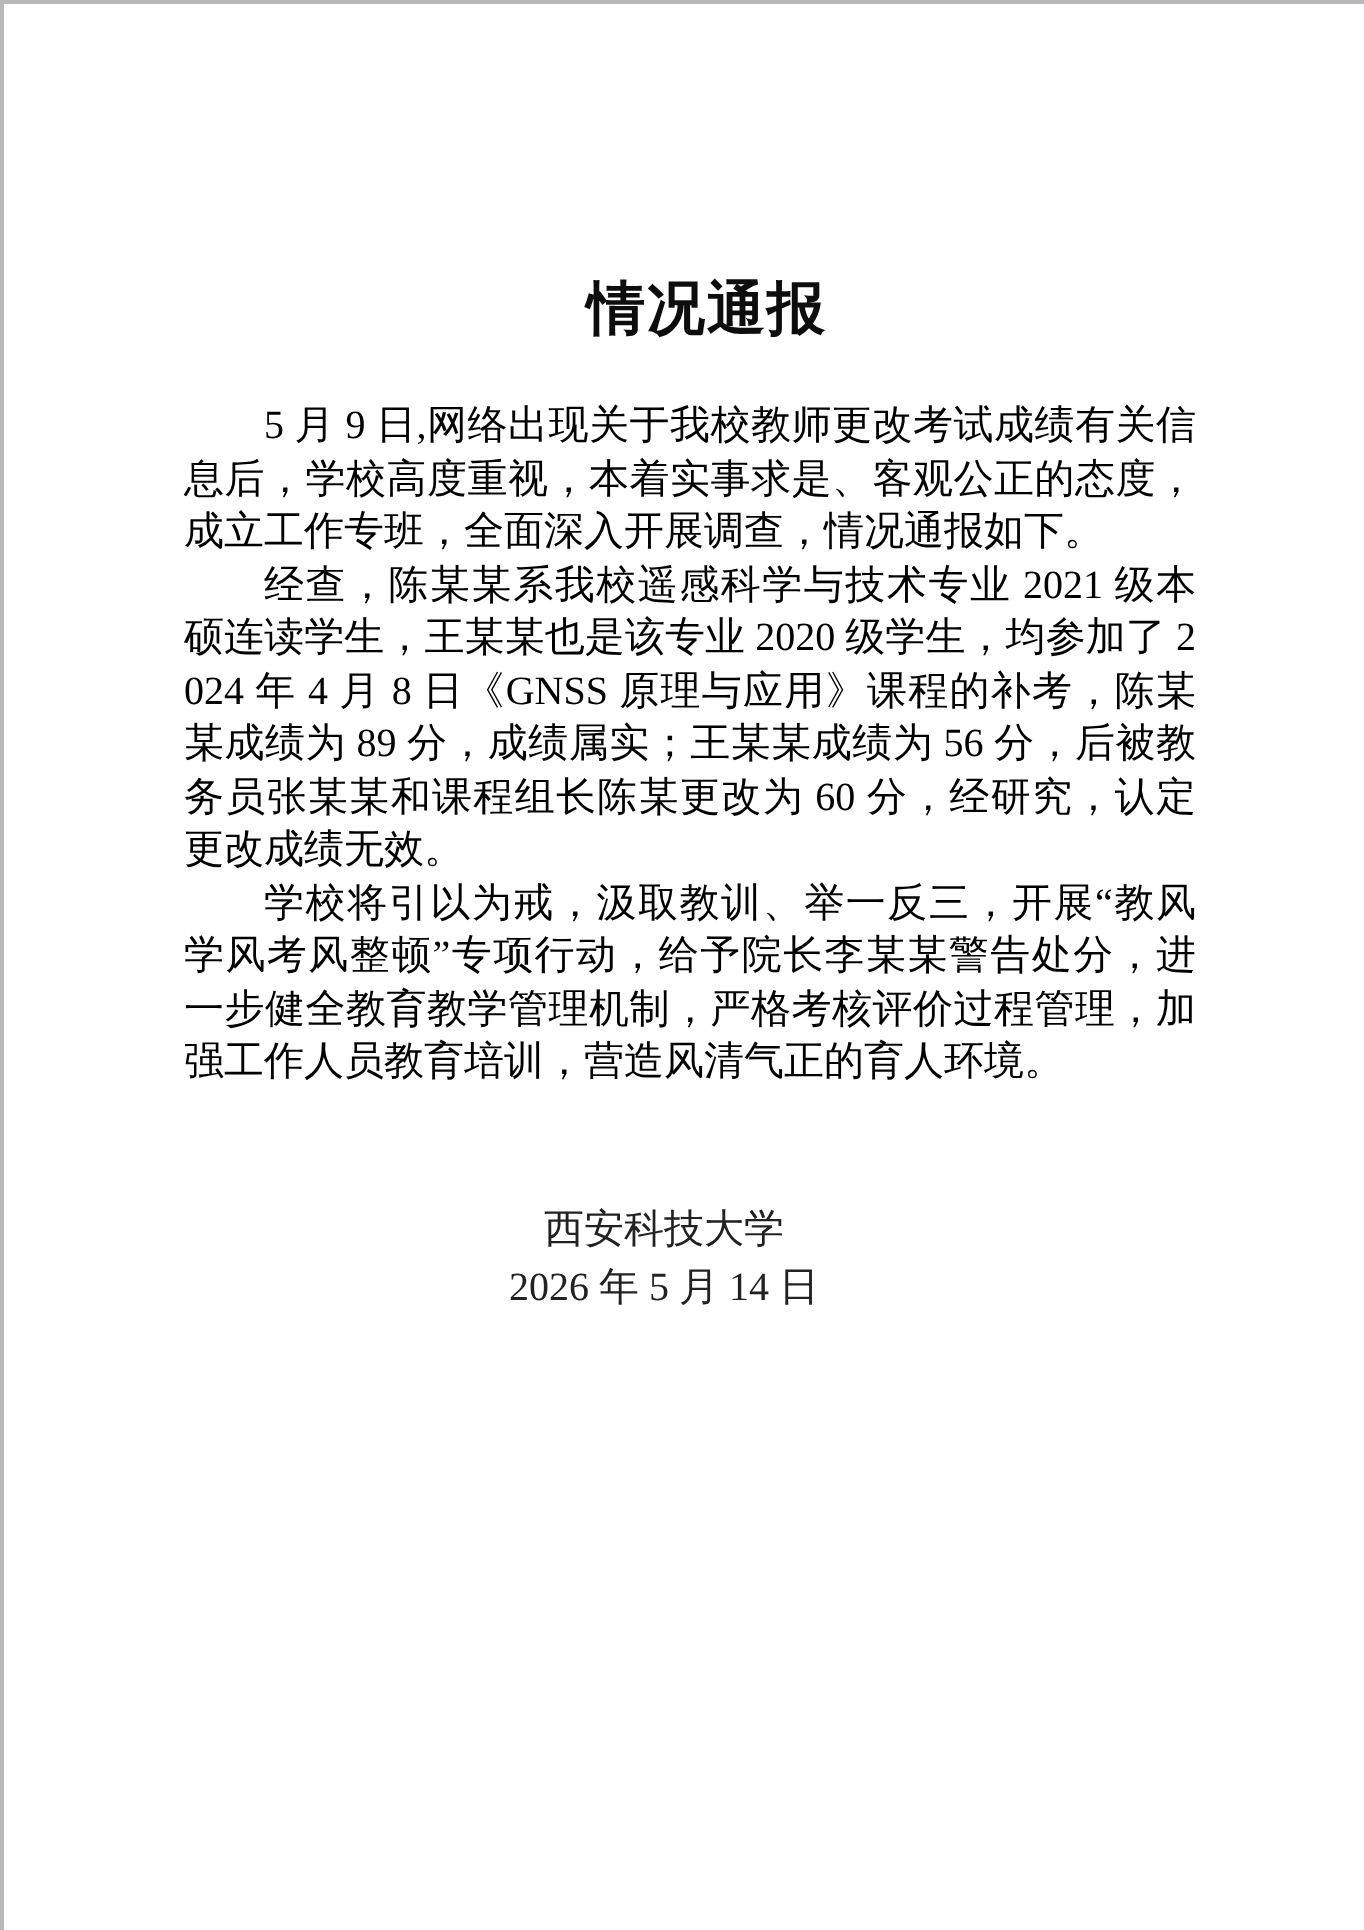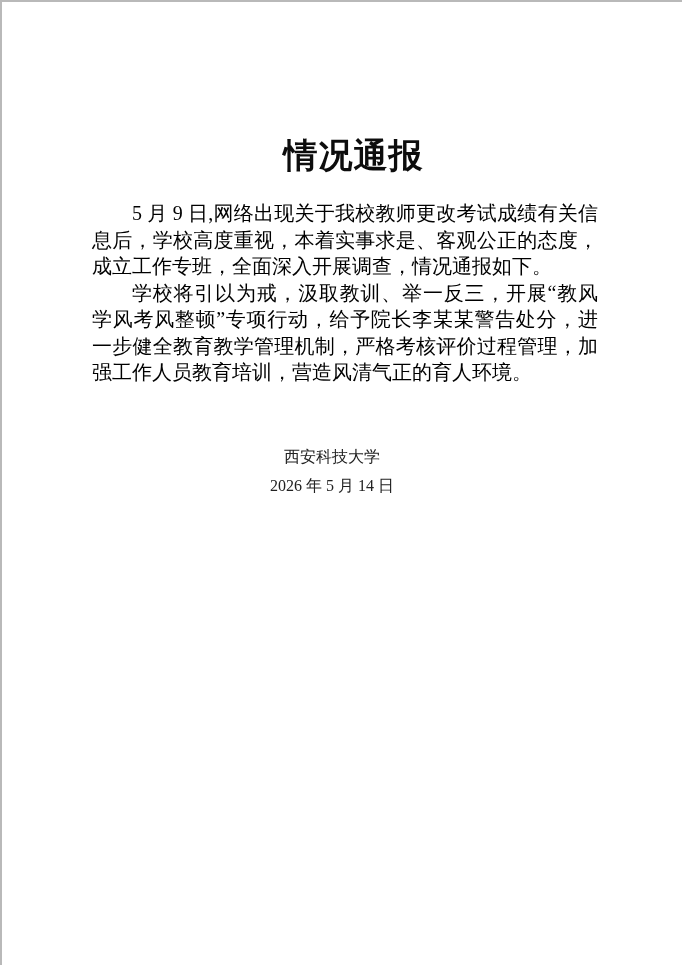--- a/index.html
+++ b/index.html
@@ -21,21 +21,21 @@
     position: relative;
     width: 100%;
     height: 100%;
   }
   .doc-title {
     margin: 0;
     padding-top: 136px;
     text-align: center;
     font-family: "Liberation Sans", "DejaVu Sans", sans-serif;
     font-weight: 700;
-    font-size: 34px;
+    font-size: 29px;
     line-height: 34px;
     color: #0d0d0d;
     letter-spacing: 1px;
     padding-left: 23px;
   }
   .doc-body {
     margin: 28px 84px 0 90px;
     text-align: justify;
     text-justify: inter-ideograph;
     font-size: 20px;
@@ -45,37 +45,38 @@
   .doc-body p {
     margin: 0;
     text-indent: 2em;
     word-break: break-all;
   }
   .signature-block {
     margin-top: 56px;
     margin-left: 200px;
     width: 260px;
     text-align: center;
-    font-size: 16px;
+    font-size: 20px;
     line-height: 29px;
     color: #222222;
   }
   .signature-block div {
     white-space: nowrap;
   }
 </style>
 </head>
 <body>
 
 <div class="page">
 
   <h1 class="doc-title">情况通报</h1>
 
   <div class="doc-body">
       <p>5 月 9 日,网络出现关于我校教师更改考试成绩有关信息后，学校高度重视，本着实事求是、客观公正的态度，成立工作专班，全面深入开展调查，情况通报如下。</p>
+      <p>经查，陈某某系我校遥感科学与技术专业 2021 级本硕连读学生，王某某也是该专业 2020 级学生，均参加了 2024 年 4 月 8 日《GNSS 原理与应用》课程的补考，陈某某成绩为 89 分，成绩属实；王某某成绩为 56 分，后被教务员张某某和课程组长陈某更改为 60 分，经研究，认定更改成绩无效。</p>
       <p>学校将引以为戒，汲取教训、举一反三，开展“教风学风考风整顿”专项行动，给予院长李某某警告处分，进一步健全教育教学管理机制，严格考核评价过程管理，加强工作人员教育培训，营造风清气正的育人环境。</p>
     </div>
 
   <div class="signature-block">
     <div>西安科技大学</div>
     <div>2026 年 5 月 14 日</div>
   </div>
 
 </div>
 

